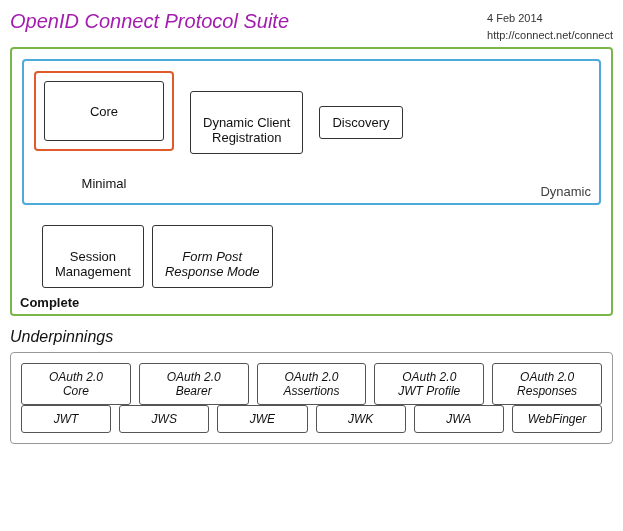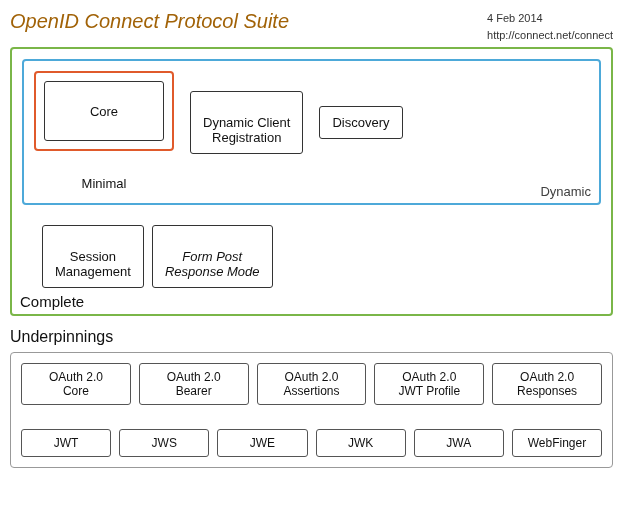--- a/index.html
+++ b/index.html
@@ -17,43 +17,44 @@
       display: flex;
       justify-content: space-between;
       align-items: flex-start;
       margin-bottom: 4px;
     }
 
     .title {
       font-size: 20px;
       font-style: italic;
       font-weight: normal;
-      color: #a16207;
+      color: #a21caf;
     }
 
     .header-info {
       font-size: 11px;
       color: #333;
       line-height: 1.5;
     }
 
     
     .complete-box {
       border: 2px solid #7ab648;
       border-radius: 4px;
       padding: 10px 10px 26px 10px;
       position: relative;
       margin-bottom: 12px;
     }
     .complete-label {
       position: absolute;
       bottom: 4px;
       left: 8px;
-      font-size: 15px;
-      color: #111;
+      font-size: 13px;
+      color: #111;
+      font-weight: bold;
     }
 
     
     .dynamic-box {
       border: 2px solid #4da9d9;
       border-radius: 4px;
       padding: 10px 10px 22px 10px;
       position: relative;
       margin-bottom: 10px;
     }
@@ -115,38 +116,39 @@
     .bottom-row {
       display: flex;
       gap: 8px;
       padding-left: 20px;
       margin-top: 20px;
     }
 
     
     .underpinnings-section {
       margin-top: 4px;
+      font-style: italic;
     }
 
     .underpinnings-title {
       font-size: 16px;
       margin-bottom: 6px;
       color: #111;
     }
 
     .underpinnings-box {
       border: 1.5px solid #999;
       border-radius: 4px;
       padding: 10px;
     }
 
     .underpinnings-row {
       display: flex;
       gap: 8px;
-      margin-bottom: 24px;
+      margin-bottom: 0;
     }
     .underpinnings-row:last-child {
       margin-bottom: 0;
     }
 
     .small-spec-box {
       border: 1.5px solid #555;
       border-radius: 3px;
       padding: 6px 8px;
       text-align: center;

